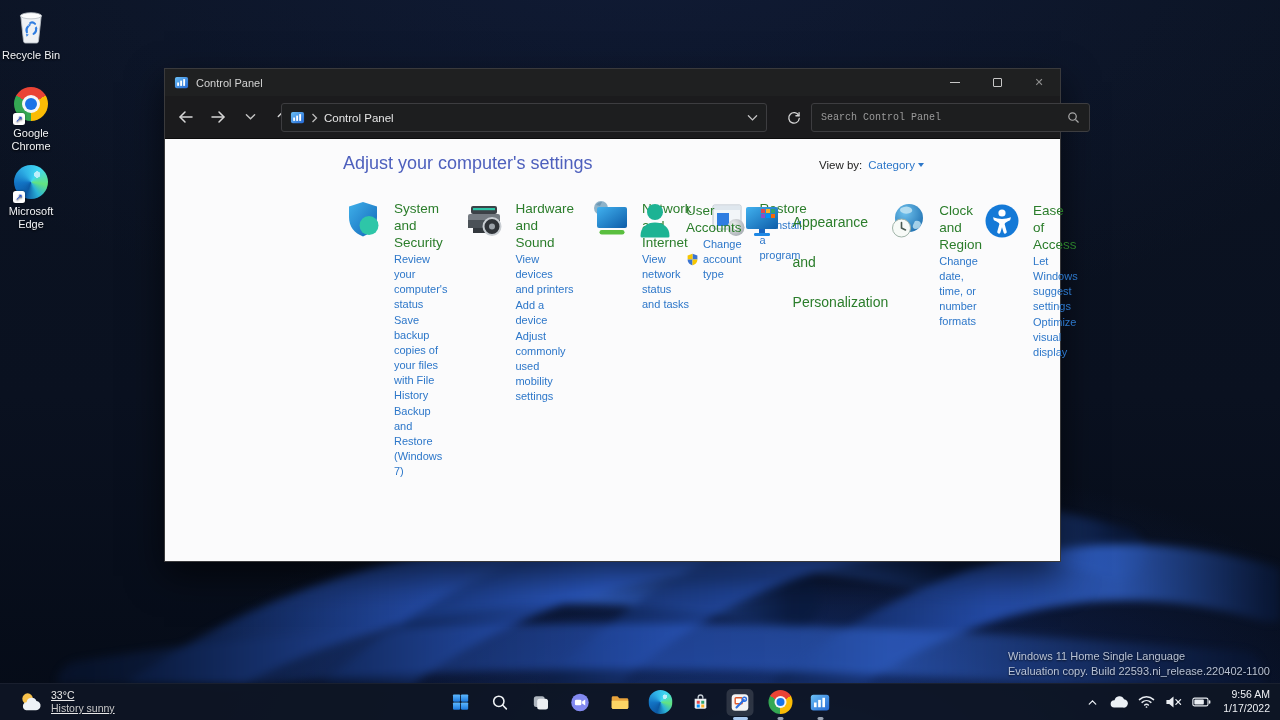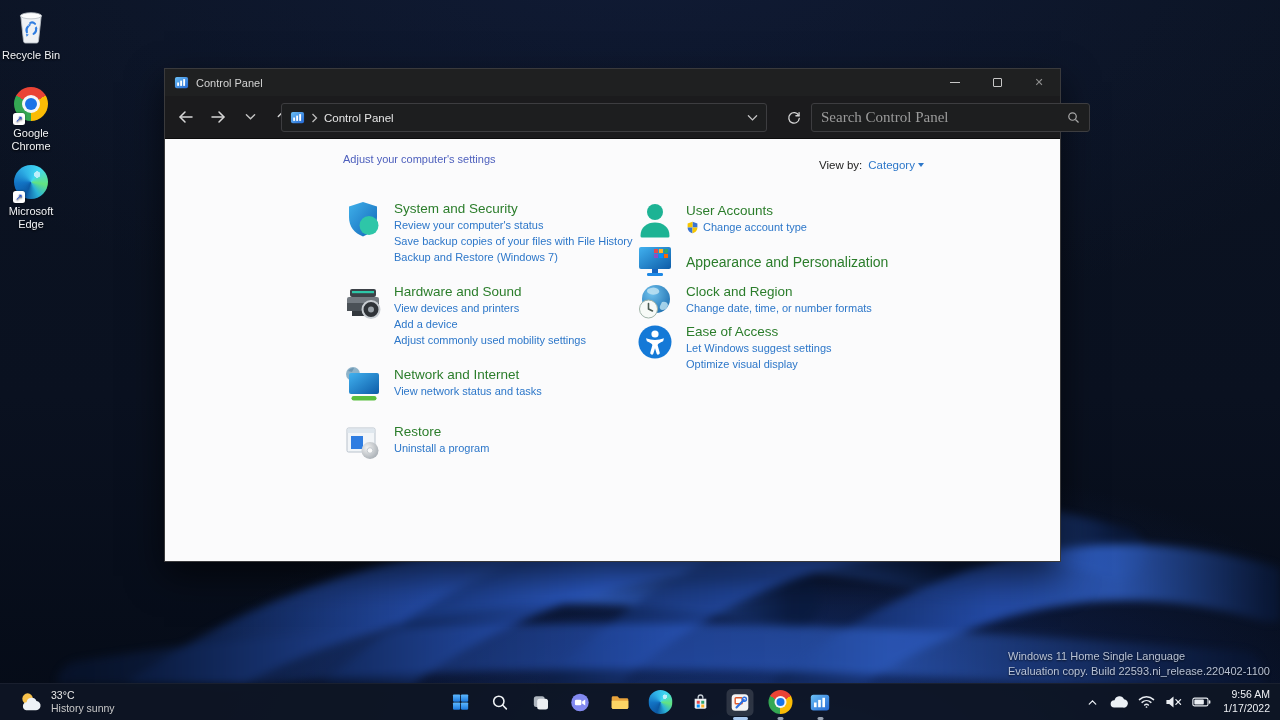--- a/index.html
+++ b/index.html
@@ -44,47 +44,47 @@
   .toolbar { height:43px; background:#1b1b1d; border-bottom:1px solid #0c0c0d; position:relative; }
   .navbtns { position:absolute; left:8px; top:0; height:100%; display:flex; align-items:center; gap:6px; }
   .navbtn { width:26px; height:26px; display:flex; align-items:center; justify-content:center; border-radius:4px; }
   .addrbar { position:absolute; left:116px; top:7px; width:486px; height:29px; background:#1d1e1f;
     border:1px solid #3d3d40; border-radius:3px; display:flex; align-items:center; padding:0 8px; gap:6px; }
   .addr-text { font-size:11.5px; color:#e4e4e4; }
   .addr-chev { margin-left:auto; display:flex; }
   .refreshbtn { position:absolute; left:614px; top:7px; width:30px; height:29px; display:flex; align-items:center; justify-content:center; }
   .searchbox { position:absolute; left:646px; top:7px; width:279px; height:29px; background:#1d1e1f;
     border:1px solid #3d3d40; border-radius:3px; display:flex; align-items:center; padding:0 9px; }
-  .searchbox input { flex:1; background:transparent; border:none; outline:none; color:#dcdcdc; font-size:15px;
-    font-family:Liberation Serif, serif; }
+  .searchbox input { flex:1; background:transparent; border:none; outline:none; color:#dcdcdc; font-size:10px;
+    font-family:Liberation Mono, monospace; }
   .searchbox input::placeholder { color:#9b9b9b; }
   .content { position:relative; height:422px; background:#fbfbfc; }
-  .cp-heading { position:absolute; left:178px; top:14px; font-size:11px; font-weight:400; color:var(--heading,#4e60bd); }
+  .cp-heading { position:absolute; left:178px; top:14px; font-size:18px; font-weight:400; color:var(--heading,#4e60bd); }
   .viewby { position:absolute; left:654px; top:20px; font-size:11.5px; color:#222; display:flex; gap:6px; align-items:center; }
   .viewby .vbval { color:var(--link,#2d77c9); display:flex; align-items:center; gap:3px; }
   .vb-caret { width:0; height:0; border-left:3.5px solid transparent; border-right:3.5px solid transparent; border-top:4px solid #2d77c9; }
-  .col { position:absolute; width:300px; display:flex; flex-direction:column; }
+  .col { position:absolute; width:300px; display:flex; }
   .col-left { left:178px; top:60px; gap:17px; }
   .col-right { left:470px; top:62px; }
   .cat { display:flex; gap:11px; }
   .cicon { flex:none; width:40px; height:40px; display:flex; }
   .cbody { display:flex; flex-direction:column; padding-top:1px; }
   .ctitle { font-size:13.5px; color:var(--green,#2b7d2b); line-height:17px; text-decoration:none; cursor:pointer; }
   .clink { font-size:11px; color:var(--link,#2d77c9); line-height:15px; margin-top:1px; text-decoration:none; cursor:pointer;
     display:flex; align-items:center; gap:4px; }
   .uac-shield { display:flex; width:13px; height:13px; }
   
   .watermark { position:absolute; right:10px; bottom:42px; text-align:left; color:#c9d2e2; font-size:11px;
     line-height:1.3; opacity:.9; text-shadow:0 1px 2px rgba(0,0,0,.8); }
   
   #taskbar { position:absolute; left:0; bottom:0; width:1280px; height:37px; background:rgba(14,21,36,.94);
     border-top:1px solid rgba(255,255,255,.05); }
   .weather { position:absolute; left:10px; top:0; height:100%; display:flex; align-items:center; gap:8px;
     padding:0 8px; border-radius:4px; }
-  .weather .wtxt { display:flex; flex-direction:column; color:#e8e8e8; font-size:10.5px; line-height:1.25; }
+  .weather .wtxt { display:flex; flex-direction:column; color:#e8e8e8; font-size:10.5px; line-height:1.25;text-decoration:underline; }
   .weather .wcond { color:#c9c9c9; }
   .tb-center { position:absolute; left:50%; top:0; transform:translateX(-50%); height:100%; display:flex; align-items:center; gap:13px; }
   .tb-btn { width:27px; height:27px; border-radius:5px; display:flex; align-items:center; justify-content:center; position:relative; }
   .tb-btn.active { background:rgba(255,255,255,.13); }
   .ind { position:absolute; bottom:-4px; left:50%; transform:translateX(-50%); height:3px; border-radius:2px; }
   .ind.dash { width:6px; background:#97a1b0; }
   .ind.wide { width:15px; background:#a9c9ef; }
   .tray { position:absolute; right:6px; top:0; height:100%; display:flex; align-items:center; gap:10px; padding:0 4px; }
   .clockblk { text-align:right; color:#eef0f4; font-size:10.5px; line-height:1.3; padding-left:2px; }
 </style>

